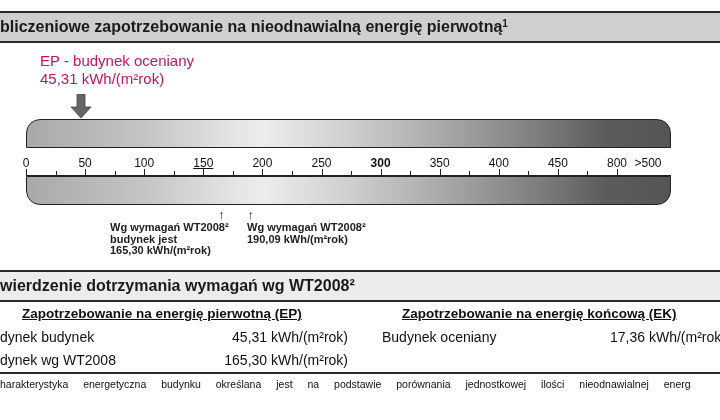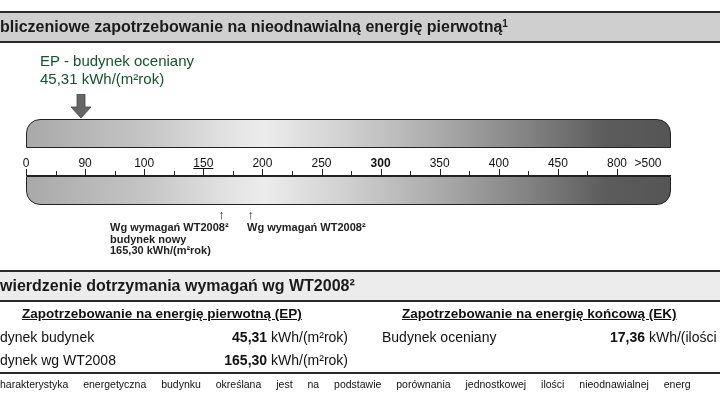--- a/index.html
+++ b/index.html
@@ -8,38 +8,38 @@
     font-family: "Liberation Sans", sans-serif; color: #111; position: relative;
   }
   .sec-header {
     position: absolute; left: 0; width: 730px; background: #cfcfcf;
     border-top: 2px solid #2a2a2a; border-bottom: 2px solid #2a2a2a;
     box-sizing: border-box; font-weight: bold; color: #1a1a1a;
   }
   #hdr1 { top: 11px; height: 32px; font-size: 16px; line-height: 28px; padding-left: 0; }
   #hdr1 sup { font-size: 10px; vertical-align: top; position: relative; top: -3px; }
   #hdr2 { top: 270px; height: 32px; font-size: 16px; line-height: 28px; background: #ececec; }
-  .ep-label { position: absolute; left: 40px; top: 52px; font-size: 15px; line-height: 18px; color: #14532d; }
+  .ep-label { position: absolute; left: 40px; top: 52px; font-size: 15px; line-height: 18px; color: #be185d; }
   .ep-arrow { position: absolute; left: 71px; top: 94px; width: 20px; height: 24px; }
   .bar {
     position: absolute; left: 26px; width: 645px; height: 29px; box-sizing: border-box;
     border: 1.5px solid #222;
     background: linear-gradient(to right, #a9a9a9 0%, #c4c4c4 18%, #e6e6e6 33%, #ececec 37%, #cfcfcf 50%, #a8a8a8 65%, #7c7c7c 80%, #5c5c5c 90%, #555555 100%);
   }
   #bar-top { top: 119px; border-radius: 14px 14px 0 0; }
   #bar-bottom { top: 176px; border-radius: 0 0 14px 14px; }
   .scale-line { position: absolute; left: 26px; width: 645px; top: 175px; height: 1px; background: #222; }
   .tick { position: absolute; width: 1px; background: #222; }
   .tick-label { position: absolute; font-size: 12px; top: 156px; transform: translateX(-50%); color: #111; }
   .req-arrow { position: absolute; top: 208px; font-size: 13px; line-height: 13px; transform: translateX(-50%); color: #111; }
   .req-label { position: absolute; top: 222px; font-size: 11px; line-height: 11.5px; font-weight: bold; color: #222; }
   .col-title { position: absolute; top: 306px; font-size: 13.5px; font-weight: bold; text-decoration: underline; color: #111; }
   .row-label { position: absolute; font-size: 14px; color: #111; }
   .row-value { position: absolute; font-size: 14px; color: #111; text-align: right; }
-  .row-value b { font-weight: bold; }
+  .row-value b { font-weight: normal; }
   .divider { position: absolute; left: 0; width: 730px; height: 2px; background: #2a2a2a; }
   .footnote { position: absolute; left: 0; top: 378px; width: 730px; font-size: 10.5px; color: #111; word-spacing: 12px; white-space: nowrap; }
   .footnote2 { position: absolute; left: 0; top: 393px; width: 730px; height: 4px; overflow: hidden; }
 </style>
 </head>
 <body>
 
 <div id="hdr1" class="sec-header">
   <span>bliczeniowe zapotrzebowanie na nieodnawialną energię pierwotną</span><sup>1</sup>
 </div>
@@ -71,57 +71,58 @@
     <div class="tick" style="left: 380.6px; top: 169px; height: 6px;"></div>
     <div class="tick" style="left: 410.15px; top: 171px; height: 4px;"></div>
     <div class="tick" style="left: 439.7px; top: 169px; height: 6px;"></div>
     <div class="tick" style="left: 469.25px; top: 171px; height: 4px;"></div>
     <div class="tick" style="left: 498.8px; top: 169px; height: 6px;"></div>
     <div class="tick" style="left: 528.35px; top: 171px; height: 4px;"></div>
     <div class="tick" style="left: 557.9px; top: 169px; height: 6px;"></div>
     <div class="tick" style="left: 587.45px; top: 171px; height: 4px;"></div>
     <div class="tick" style="left: 617px; top: 169px; height: 6px;"></div>
     <div class="tick-label" style="left: 26px;">0</div>
-    <div class="tick-label" style="left: 85.1px;">90</div>
+    <div class="tick-label" style="left: 85.1px;">50</div>
     <div class="tick-label" style="left: 144.2px;">100</div>
     <div class="tick-label" style="left: 203.3px; text-decoration: underline;">150</div>
     <div class="tick-label" style="left: 262.4px;">200</div>
     <div class="tick-label" style="left: 321.5px;">250</div>
     <div class="tick-label" style="left: 380.6px; font-weight: bold;">300</div>
     <div class="tick-label" style="left: 439.7px;">350</div>
     <div class="tick-label" style="left: 498.8px;">400</div>
     <div class="tick-label" style="left: 557.9px;">450</div>
     <div class="tick-label" style="left: 617px;">800</div>
     <div class="tick-label" style="left: 648px;">&gt;500</div>
   </div>
 <div id="bar-bottom" class="bar"></div>
 
 <div id="reqs">
     <div class="req-arrow" style="left: 221.385px;">↑</div>
     <div class="req-label" style="left: 110px;">
       <div>Wg wymagań WT2008²</div>
-      <div>budynek nowy</div>
+      <div>budynek jest</div>
       <div>165,30 kWh/(m²rok)</div>
     </div>
     <div class="req-arrow" style="left: 250.686px;">↑</div>
     <div class="req-label" style="left: 247px;">
       <div>Wg wymagań WT2008²</div>
+      <div>190,09 kWh/(m²rok)</div>
     </div>
   </div>
 
 <div id="hdr2" class="sec-header">
   <span>wierdzenie dotrzymania wymagań wg WT2008²</span>
 </div>
 
 <div class="col-title" style="left:22px;">Zapotrzebowanie na energię pierwotną (EP)</div>
 <div class="row-label" style="left:0; top:329px;">dynek budynek</div>
 <div class="row-value" style="right:372px; top:329px;"><b>45,31</b><span> kWh/(m²rok)</span></div>
 <div class="row-label" style="left:0; top:352px;text-align:center;">dynek wg WT2008</div>
 <div class="row-value" style="right:372px; top:352px;"><b>165,30</b><span> kWh/(m²rok)</span></div>
 
 <div class="col-title" style="left:402px;">Zapotrzebowanie na energię końcową (EK)</div>
 <div class="row-label" style="left:382px; top:329px;">Budynek oceniany</div>
-<div class="row-value" style="left:610px; top:329px; text-align:left; white-space:nowrap;"><b>17,36</b><span> kWh/(ilości</span></div>
+<div class="row-value" style="left:610px; top:329px; text-align:left; white-space:nowrap;"><b>17,36</b><span> kWh/(m²rok</span></div>
 
 <div class="divider" style="top:372px;"></div>
 
 <div class="footnote">harakterystyka energetyczna budynku określana jest na podstawie porównania jednostkowej ilości nieodnawialnej energ</div>
 <div class="footnote2"></div>
 
 </body></html>

